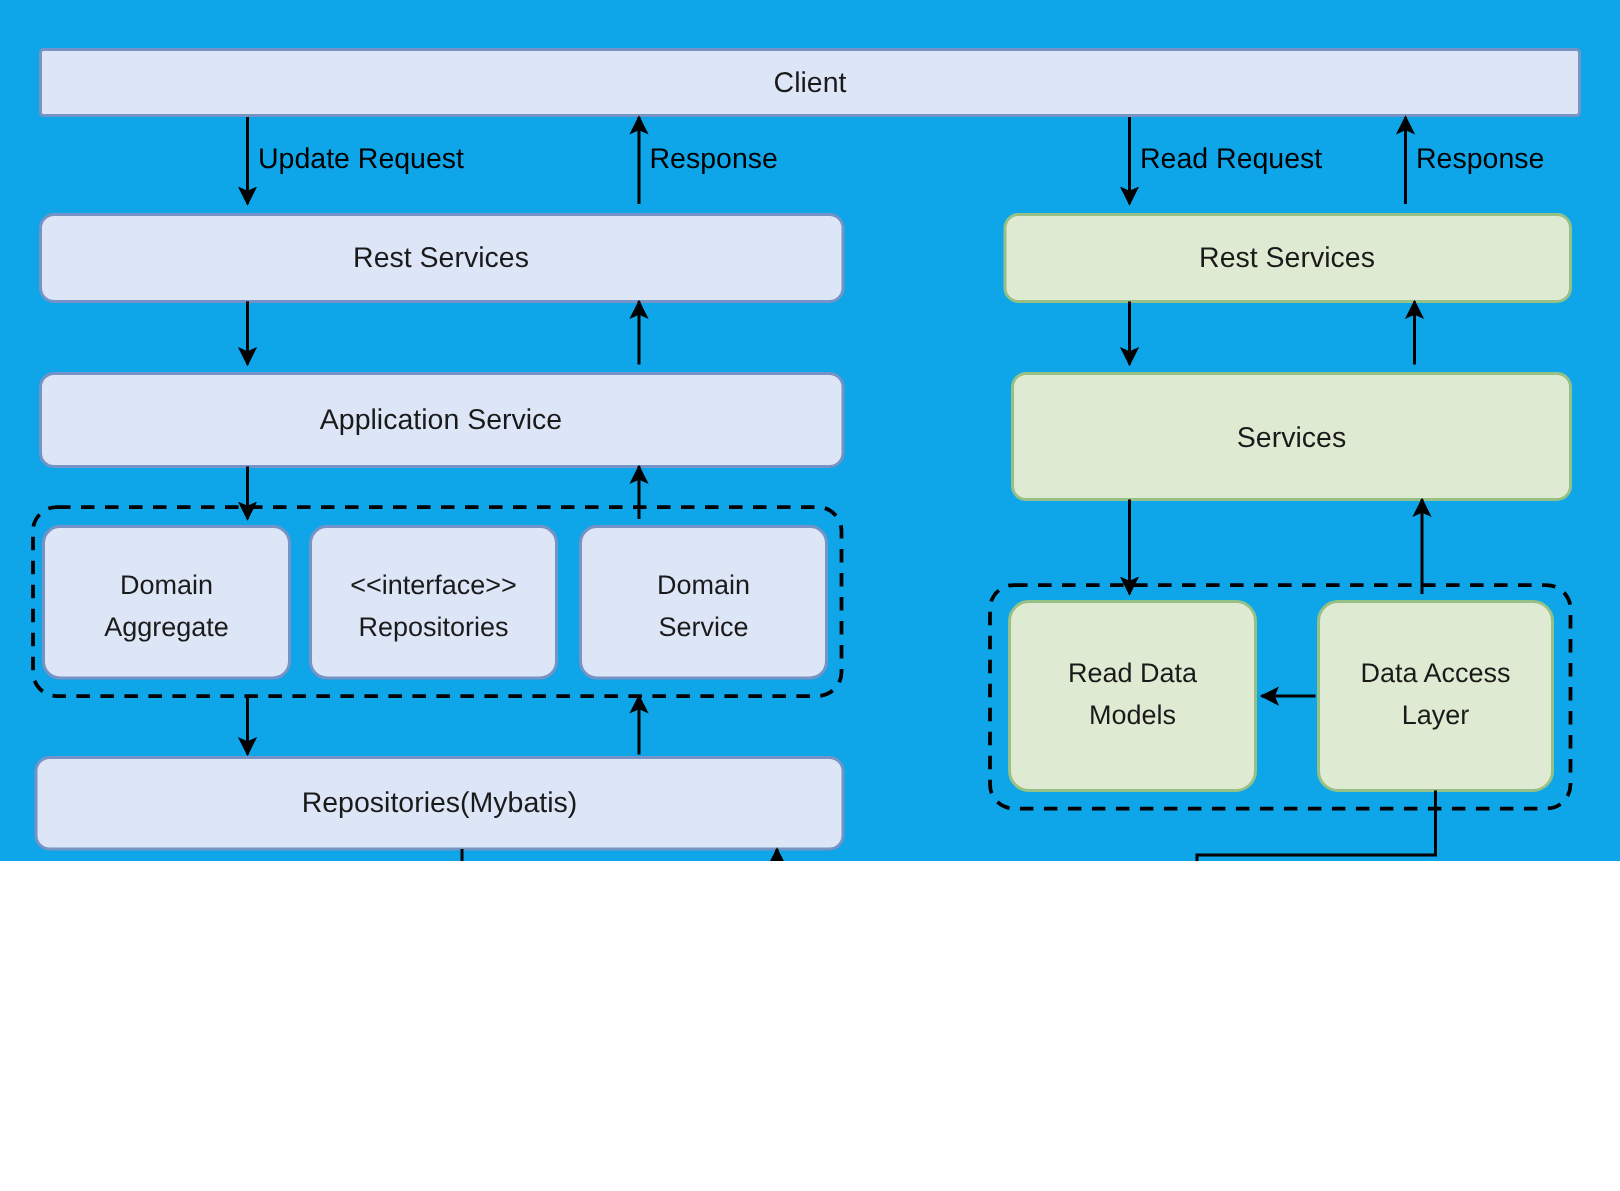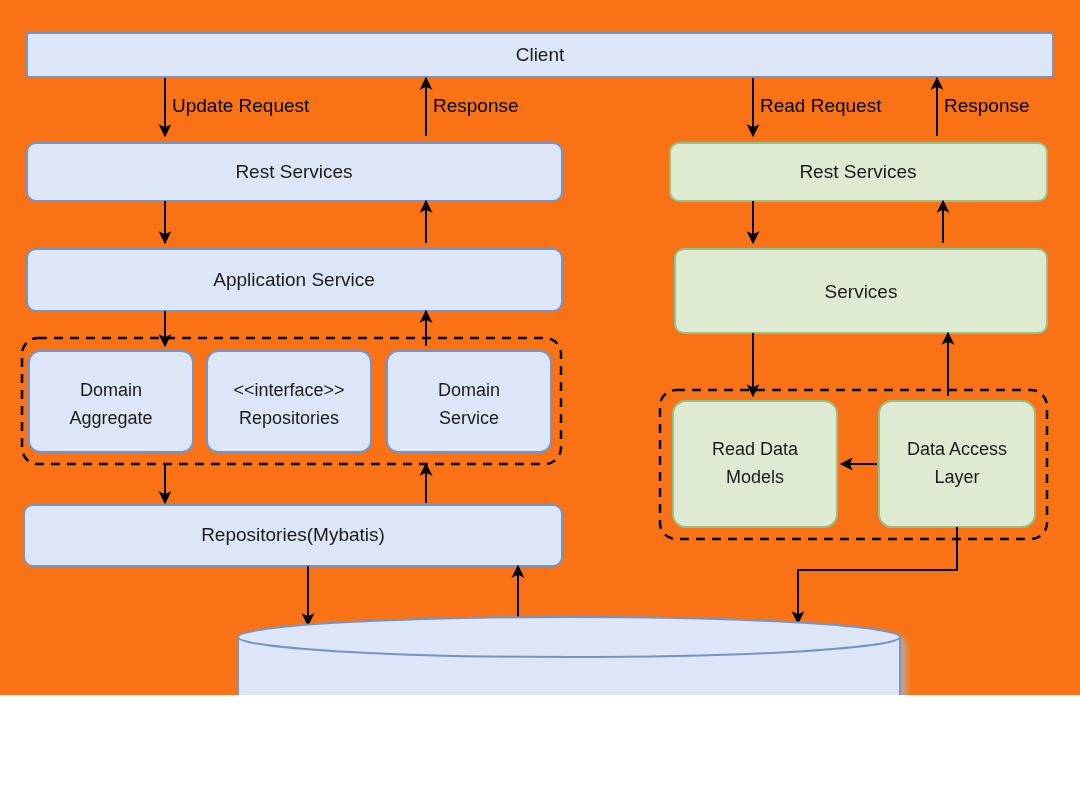--- a/index.html
+++ b/index.html
@@ -4,22 +4,22 @@
 <title>CQRS Architecture Diagram</title>
 <style>
   html, body {
     margin: 0;
     padding: 0;
     background: #ffffff;
   }
   #canvas-wrap {
     position: relative;
     width: 1080px;
-    height: 695px;
-    background: #f97316;
+    height: 574px;
+    background: #0ea5e9;
     overflow: hidden;
     font-family: "Liberation Sans", "DejaVu Sans", sans-serif;
   }
   svg#diagram {
     display: block;
     width: 1080px;
     height: 794px;
   }
   .node-label {
     font-family: "Liberation Sans", "DejaVu Sans", sans-serif;

